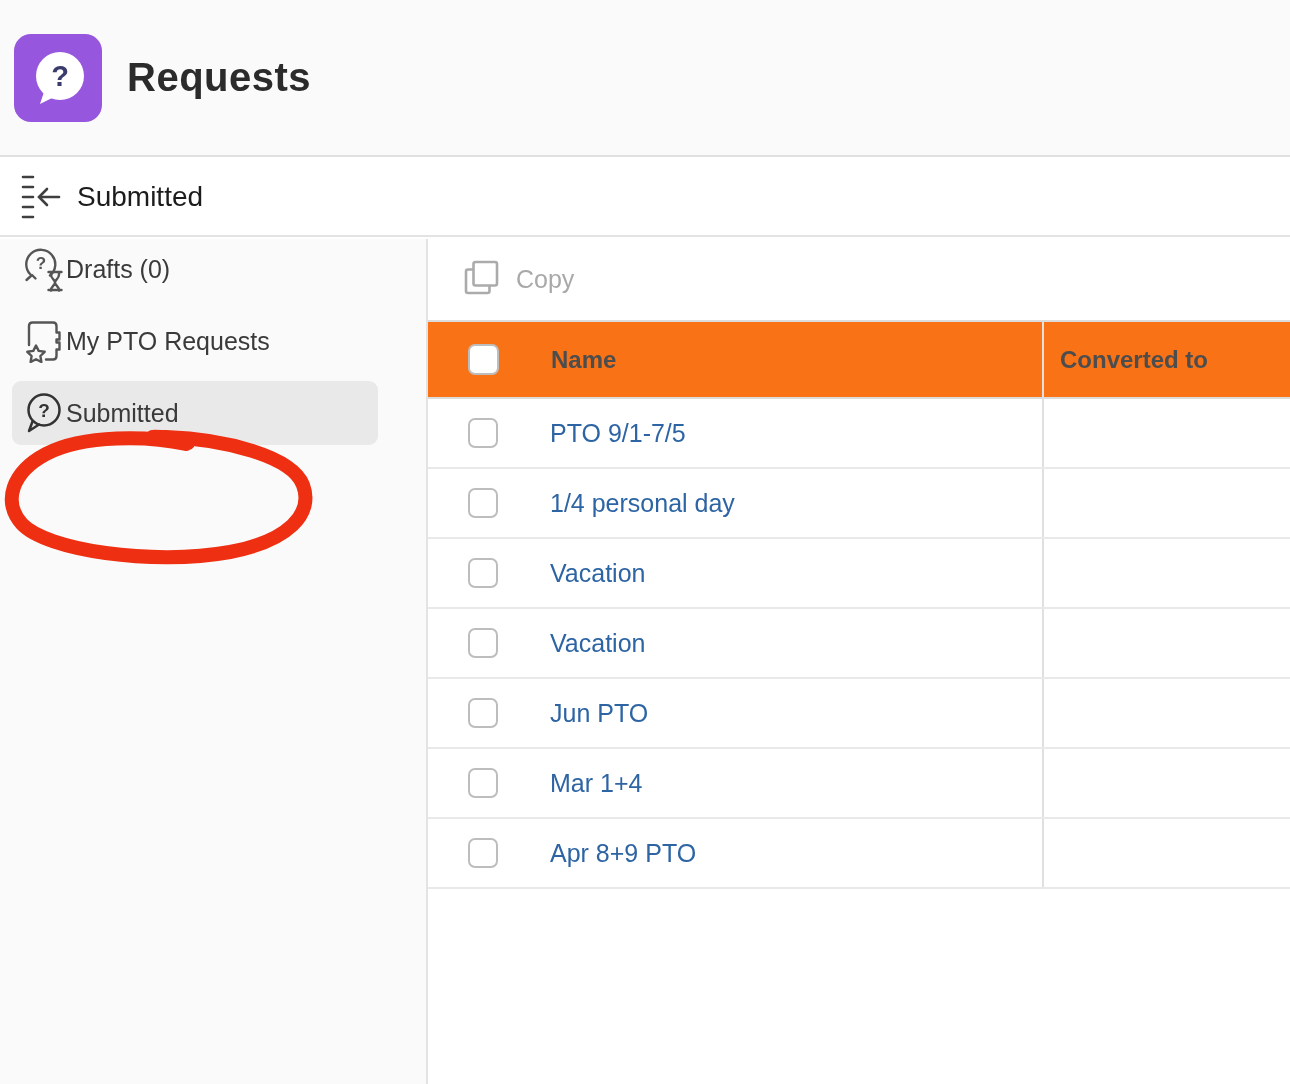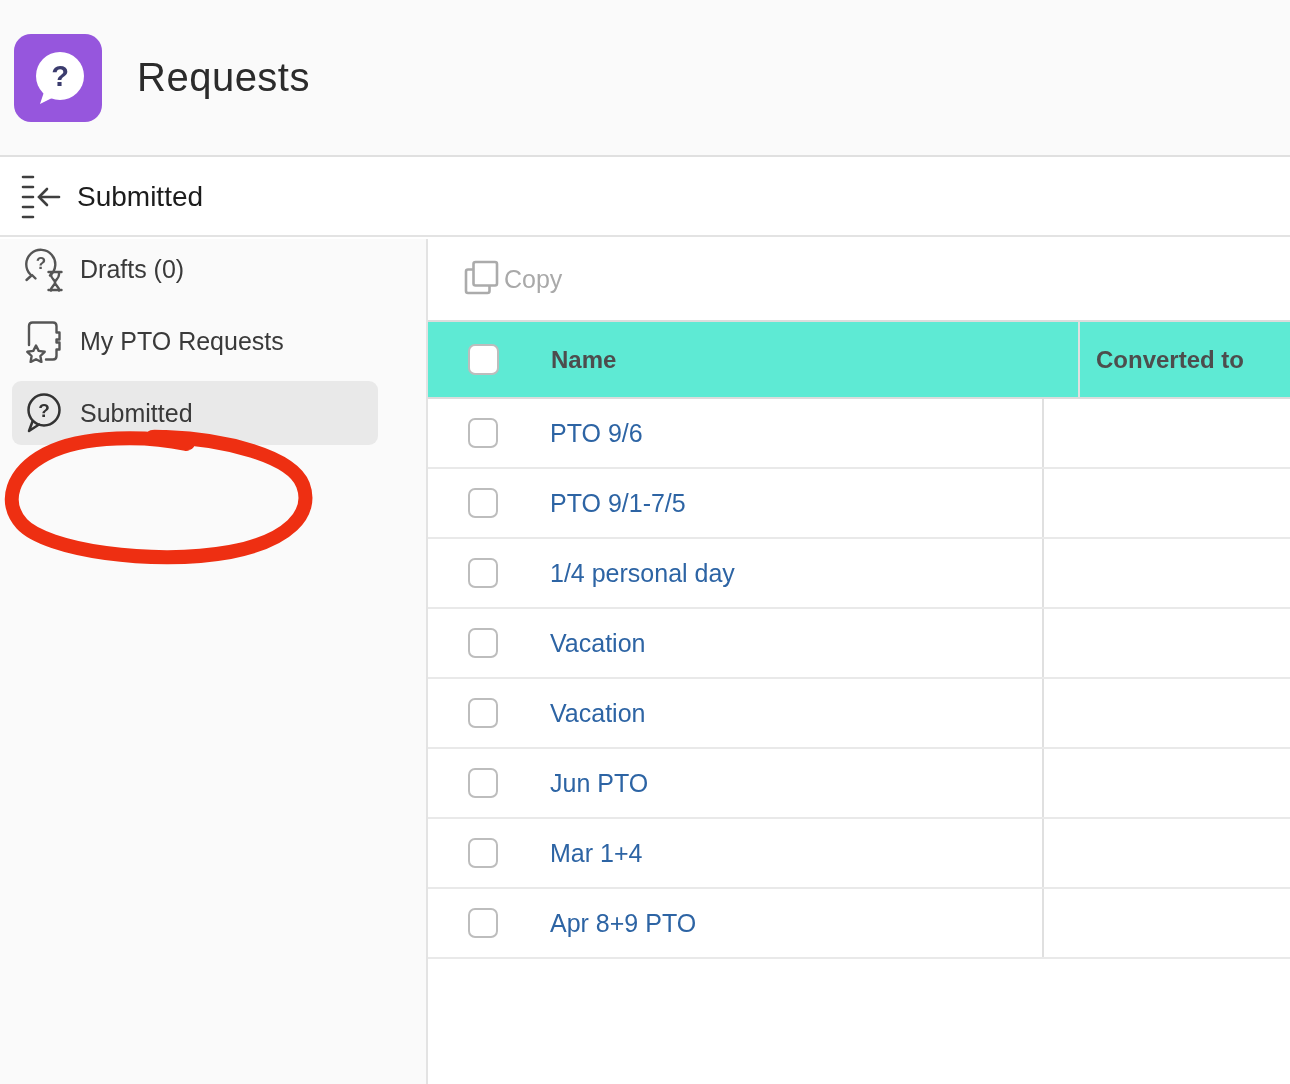--- a/index.html
+++ b/index.html
@@ -8,21 +8,21 @@
   .app { position:relative; width:1290px; height:1084px; overflow:hidden; background:#fff; }
 
   
   .topbar {
     position:absolute; left:0; top:0; width:1290px; height:157px;
     background:#fafafa; border-bottom:2px solid #e0e0e0;
     display:flex; align-items:center;
   }
   .app-tile { width:88px; height:88px; margin-left:14px; margin-top:0; flex:0 0 auto; }
   .page-title {
-    margin-left:35px; font-size:40px; font-weight:400; color:#2b2b2b; letter-spacing:.5px;
+    margin-left:25px; font-size:40px; font-weight:700; color:#2b2b2b; letter-spacing:.5px;
   }
 
   
   .subbar {
     position:absolute; left:0; top:159px; width:1290px; height:78px;
     background:#fff; border-bottom:2px solid #e3e3e3;
     display:flex; align-items:center;
   }
   .collapse-btn { margin-left:21px; width:40px; height:48px; background:none; border:none; cursor:pointer; }
   .sub-title { margin-left:16px; font-size:28px; font-weight:500; color:#1c1c1c; }
@@ -34,37 +34,37 @@
   }
   #sidebar-items { margin-top:-6px; }
   .sidebar-item {
     position:relative; height:72px; display:flex; align-items:center; cursor:pointer;
   }
   .sidebar-item.selected::before {
     content:""; position:absolute; left:12px; right:48px; top:4px; bottom:4px;
     background:#e9e9e9; border-radius:9px; z-index:0;
   }
   .s-icon { position:relative; z-index:1; margin-left:22px; width:44px; height:46px; display:flex; align-items:center; justify-content:center; }
-  .s-label { position:relative; z-index:1; margin-left:14px; font-size:25px; color:#3a3a3a; }
+  .s-label { position:relative; z-index:1; font-size:25px; color:#3a3a3a; }
 
   .red-annotation { position:absolute; left:0; top:424px; width:322px; height:150px; overflow:visible; z-index:5; pointer-events:none; }
 
   
   .main { position:absolute; left:428px; top:239px; width:862px; bottom:0; background:#fff; }
   .toolbar { height:81px; display:flex; align-items:center; }
   .copy-btn {
-    display:flex; align-items:center; gap:4px; margin-left:35px;
+    display:flex; align-items:center; gap:16px; margin-left:35px;
     background:none; border:none; cursor:default;
   }
   .copy-btn .copy-label { font-size:25px; color:#a9a9a9; }
 
   .thead {
-    height:79px; background:#5eead4;
+    height:79px; background:#f97316;
     border-top:2px solid #dcdcdc; border-bottom:2px solid #dcdcdc;
-    display:flex; align-items:stretch;gap:36px;
+    display:flex; align-items:stretch;
   }
   .c1 { width:614px; display:flex; align-items:center; flex:0 0 auto; }
   .c2 { width:288px; border-left:2px solid #e0e0e0; display:flex; align-items:center; padding-left:16px; flex:0 0 auto; }
   .col-label { font-size:24px; font-weight:700; color:#4d4d4d; }
   .thead .col-name { margin-left:52px; }
 
   .cb {
     width:30px; height:30px; margin-left:40px; flex:0 0 auto;
     border:2px solid #bdbdbd; border-radius:7px; background:#fff; cursor:pointer;
   }
@@ -174,29 +174,20 @@
       </div>
       <div class="c2">
         <span class="col-label">Converted to</span>
       </div>
     </div>
 
     <div id="rows">
         <div class="row">
           <div class="c1">
             <span class="cb"></span>
-            <a class="name-link" href="#">PTO 9/6</a>
-          </div>
-          <div class="c2">
-            <span class="c2-value"></span>
-          </div>
-        </div>
-        <div class="row">
-          <div class="c1">
-            <span class="cb"></span>
             <a class="name-link" href="#">PTO 9/1-7/5</a>
           </div>
           <div class="c2">
             <span class="c2-value"></span>
           </div>
         </div>
         <div class="row">
           <div class="c1">
             <span class="cb"></span>
             <a class="name-link" href="#">1/4 personal day</a>

